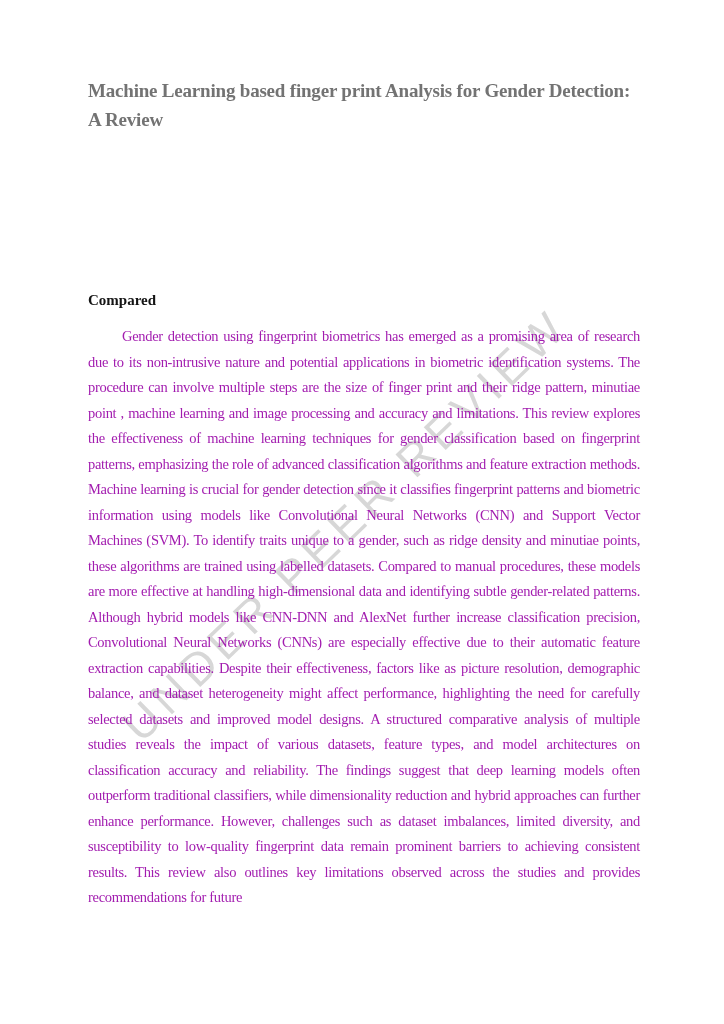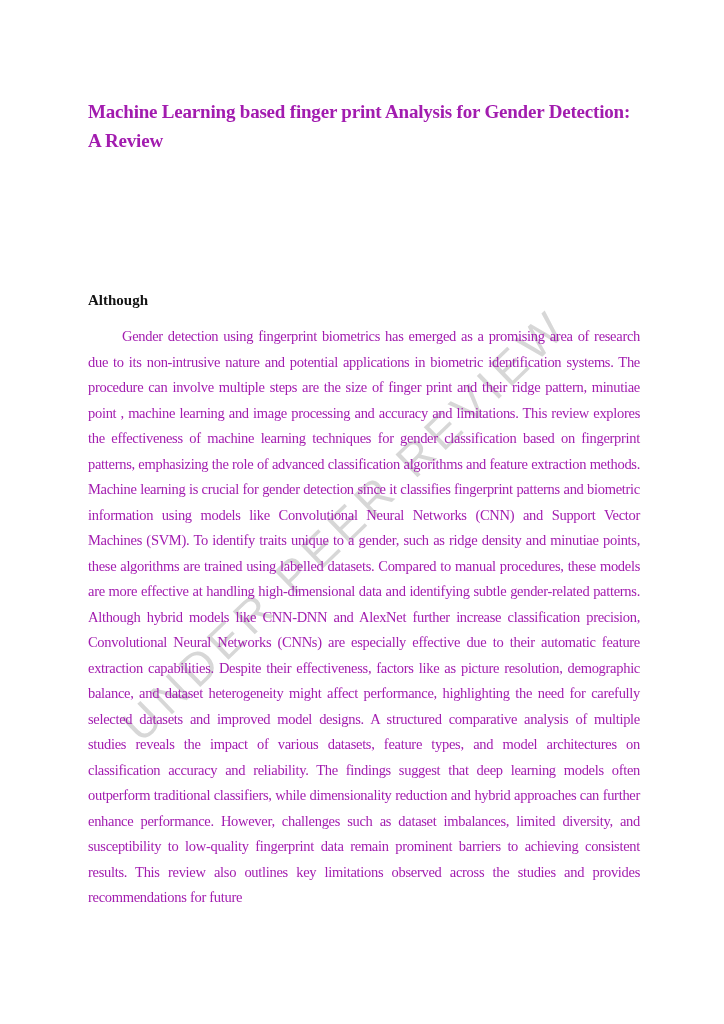--- a/index.html
+++ b/index.html
@@ -30,27 +30,27 @@
     z-index: 0;
     user-select: none;
   }
   .content {
     position: relative;
     z-index: 1;
   }
   .paper-title {
     position: absolute;
     left: 88px;
-    top: 97px;
+    top: 76px;
     width: 552px;
     font-size: 19px;
     font-weight: 700;
     line-height: 29px;
     letter-spacing: -0.2px;
-    color: #a21caf;
+    color: #737373;
   }
   .abstract-heading {
     position: absolute;
     left: 88px;
     top: 292px;
     font-size: 15px;
     font-weight: 700;
     color: #141414;
   }
   .abstract-body {
@@ -68,17 +68,17 @@
 </style>
 </head>
 <body>
 
 <div class="page">
   <div class="watermark">UNDER PEER REVIEW</div>
 
   <div class="content">
     <h1 class="paper-title">Machine Learning based finger print Analysis for Gender Detection: A Review</h1>
 
-    <h2 class="abstract-heading">Although</h2>
+    <h2 class="abstract-heading">Compared</h2>
 
     <p class="abstract-body">Gender detection using fingerprint biometrics has emerged as a promising area of research due to its non-intrusive nature and potential applications in biometric identification systems. The procedure can involve multiple steps are the size of finger print and their ridge pattern, minutiae point , machine learning and image processing and accuracy and limitations. This review explores the effectiveness of machine learning techniques for gender classification based on fingerprint patterns, emphasizing the role of advanced classification algorithms and feature extraction methods. Machine learning is crucial for gender detection since it classifies fingerprint patterns and biometric information using models like Convolutional Neural Networks (CNN) and Support Vector Machines (SVM). To identify traits unique to a gender, such as ridge density and minutiae points, these algorithms are trained using labelled datasets. Compared to manual procedures, these models are more effective at handling high-dimensional data and identifying subtle gender-related patterns. Although hybrid models like CNN-DNN and AlexNet further increase classification precision, Convolutional Neural Networks (CNNs) are especially effective due to their automatic feature extraction capabilities. Despite their effectiveness, factors like as picture resolution, demographic balance, and dataset heterogeneity might affect performance, highlighting the need for carefully selected datasets and improved model designs. A structured comparative analysis of multiple studies reveals the impact of various datasets, feature types, and model architectures on classification accuracy and reliability. The findings suggest that deep learning models often outperform traditional classifiers, while dimensionality reduction and hybrid approaches can further enhance performance. However, challenges such as dataset imbalances, limited diversity, and susceptibility to low-quality fingerprint data remain prominent barriers to achieving consistent results. This review also outlines key limitations observed across the studies and provides recommendations for future</p>
   </div>
 </div>
 
 </body></html>

